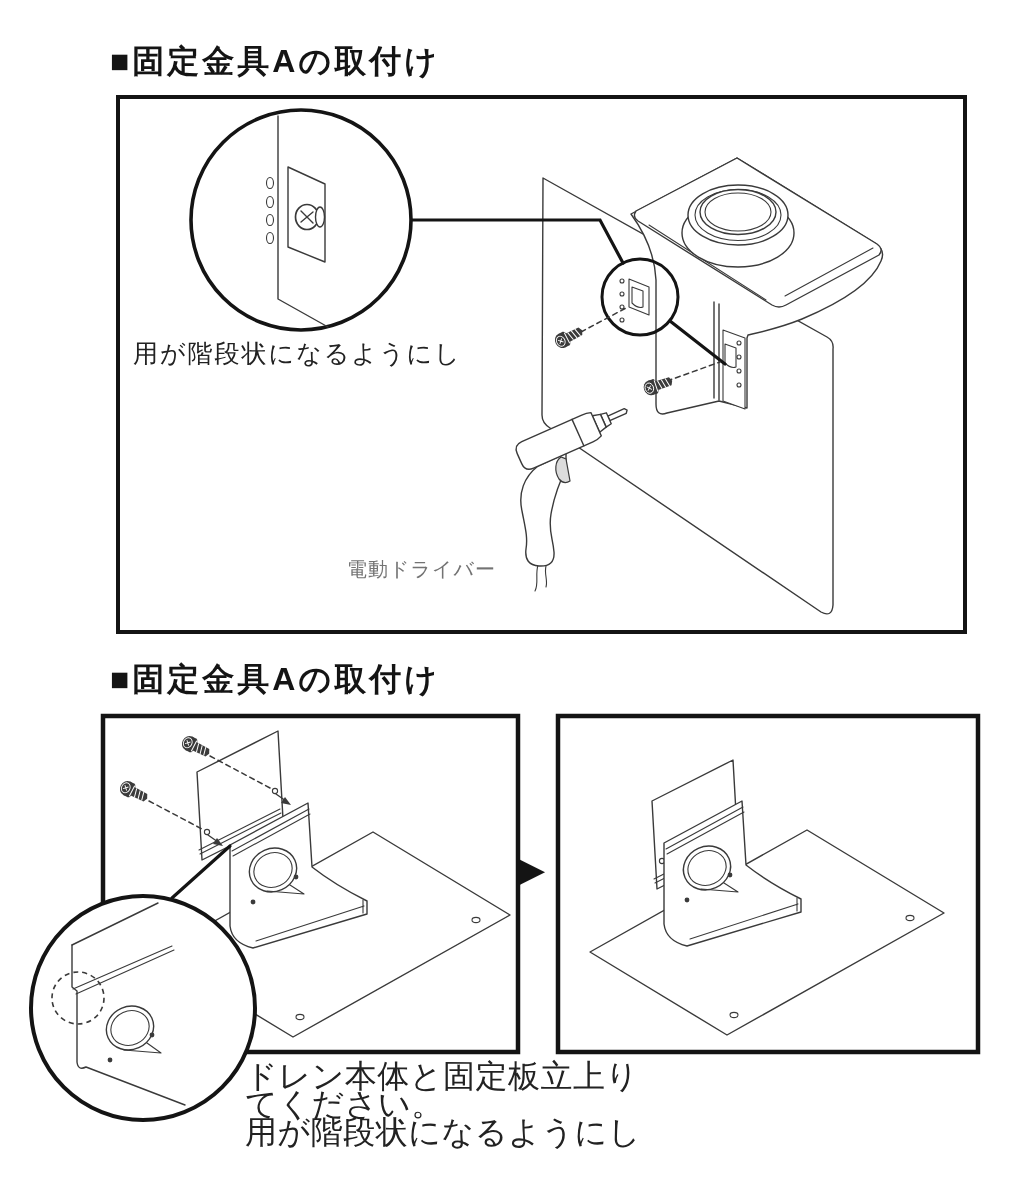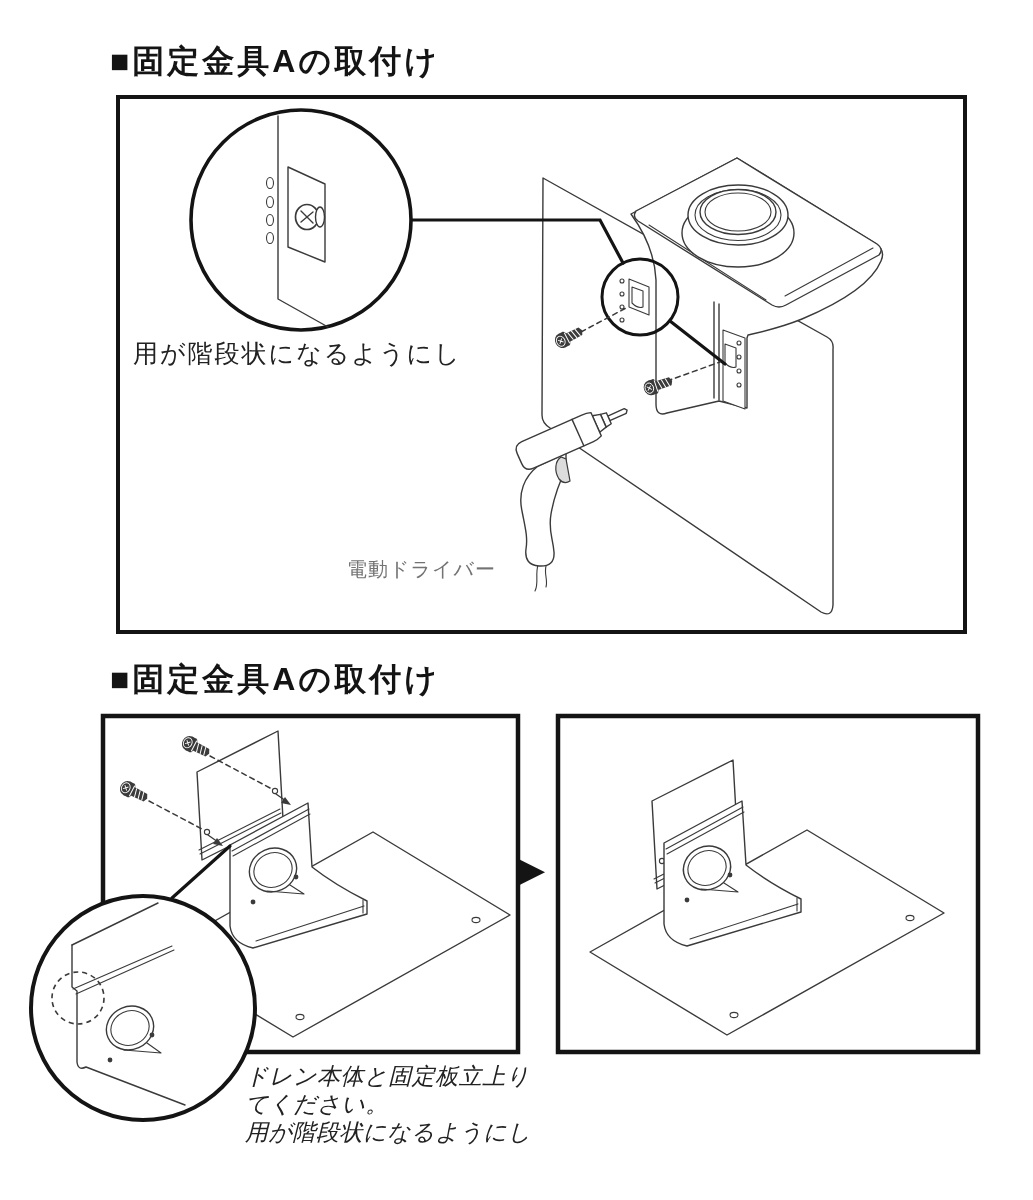--- a/index.html
+++ b/index.html
@@ -8,21 +8,21 @@
     background:var(--background,#fff);
     font-family:"Liberation Sans","DejaVu Sans",sans-serif;
     color:var(--text,#111);
   }
   .abs{position:absolute;}
   .heading{
     font-size:32px;font-weight:800;letter-spacing:3px;white-space:nowrap;
     color:var(--heavy,#141414);
   }
   .note{font-size:25px;letter-spacing:2px;line-height:34px;color:#222;}
-  .noteb{font-size:23px;letter-spacing:0.5px;line-height:28px;color:#222;font-style:italic;}
+  .noteb{font-size:32px;letter-spacing:0.5px;line-height:28px;color:#222;}
   .tool-label{font-size:20px;letter-spacing:1px;color:#737373;}
   .panel-border{
     border:4px solid var(--heavy,#141414);box-sizing:border-box;
     background:transparent;pointer-events:none;
   }
   .arrow{font-size:34px;line-height:34px;color:var(--heavy,#141414);}
   svg{position:absolute;overflow:visible;}
   .ln{stroke:var(--line,#3a3a3a);fill:none;stroke-width:1.4;stroke-linecap:round;stroke-linejoin:round;}
   .lnf{stroke:var(--line,#3a3a3a);fill:#fff;stroke-width:1.4;stroke-linejoin:round;}
   .thin{stroke-width:1.1;}

